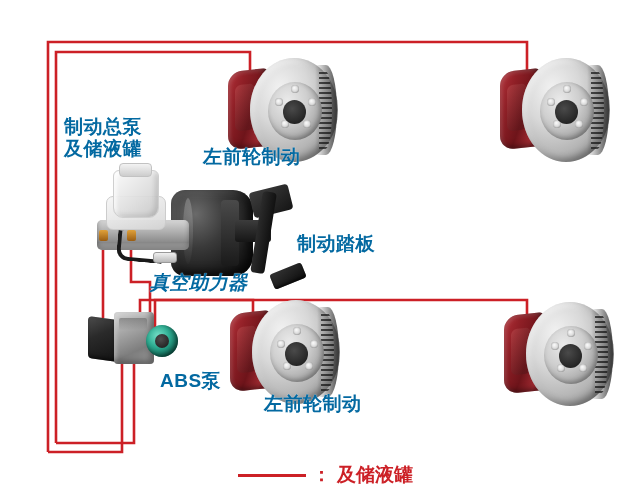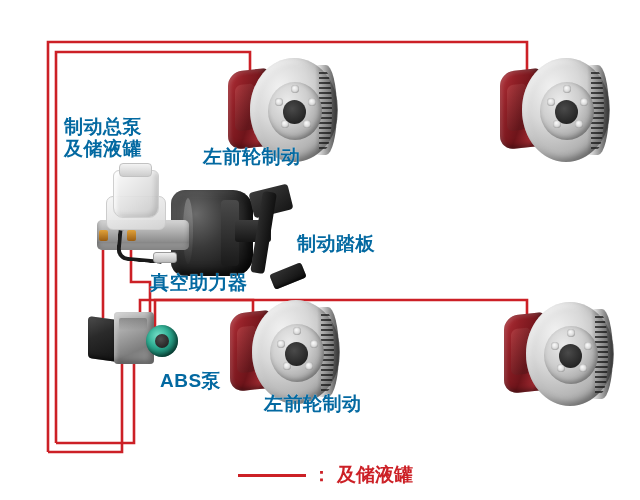--- a/index.html
+++ b/index.html
@@ -434,21 +434,21 @@
 
   <div class="labels-layer">
     <div class="label" style="left:64px; top:116px;">制动总泵
 及储液罐</div>
 
     <div class="label" style="left:203px; top:146px;">左前轮制动</div>
 
 
     <div class="label" style="left:297px; top:233px;font-family:Liberation Serif, serif;">制动踏板</div>
 
-    <div class="label" style="left:150px; top:272px;">真空助力器</div>
+    <div class="label" style="left:150px; top:272px;font-style:italic;">真空助力器</div>
 
     <div class="label" style="left:160px; top:370px;">ABS泵</div>
 
     <div class="label" style="left:222px; top:393px;margin-left:42px;">左前轮制动</div>
 
 
     <div class="legend">
       <span class="legend-line"></span>
       <span class="legend-text">：</span>
       <span class="legend-text">及储液罐</span>

